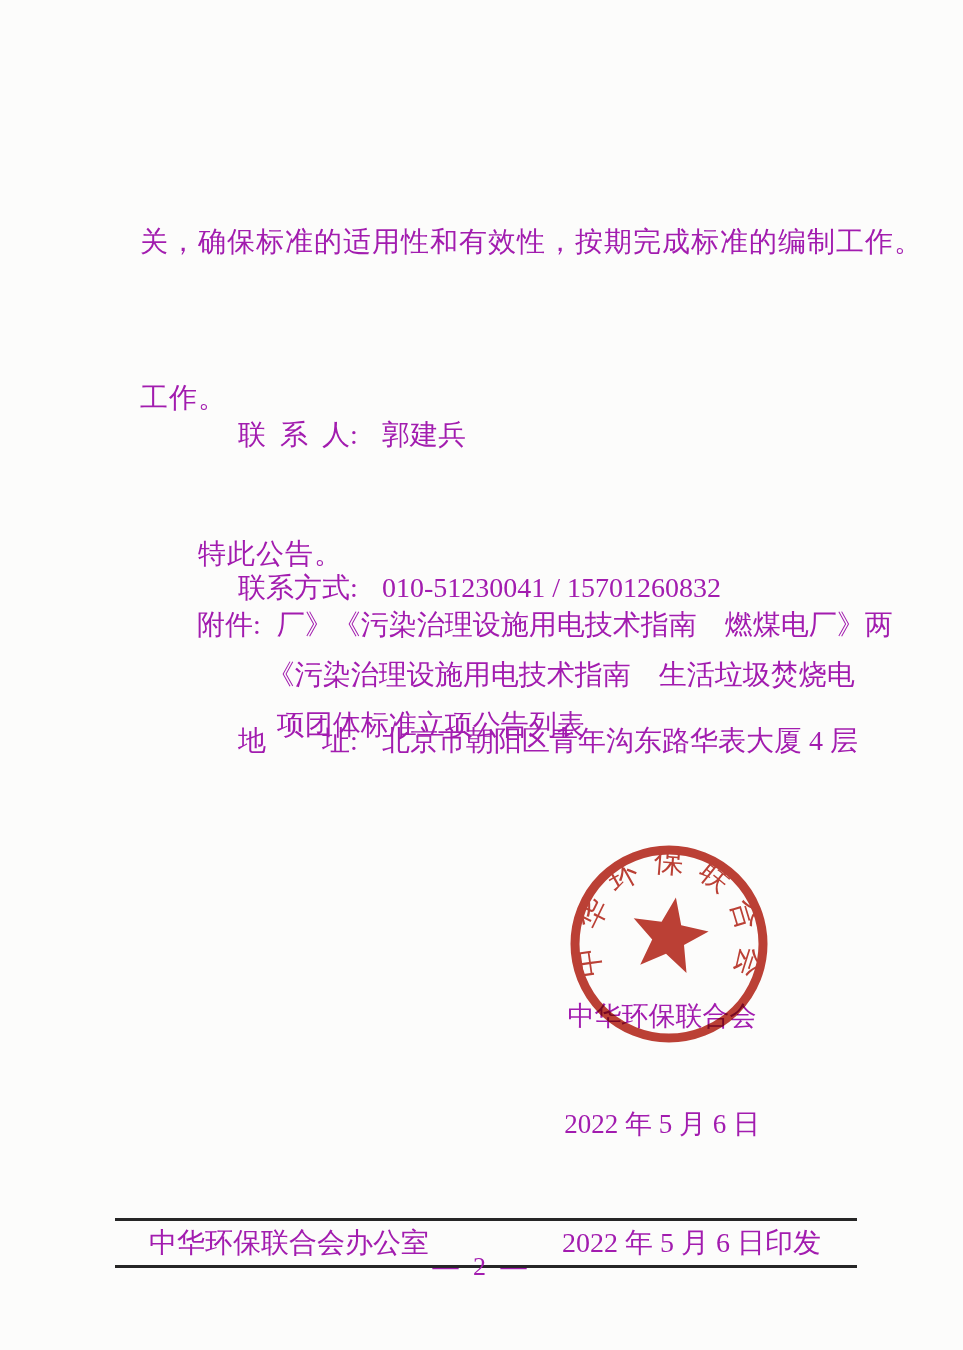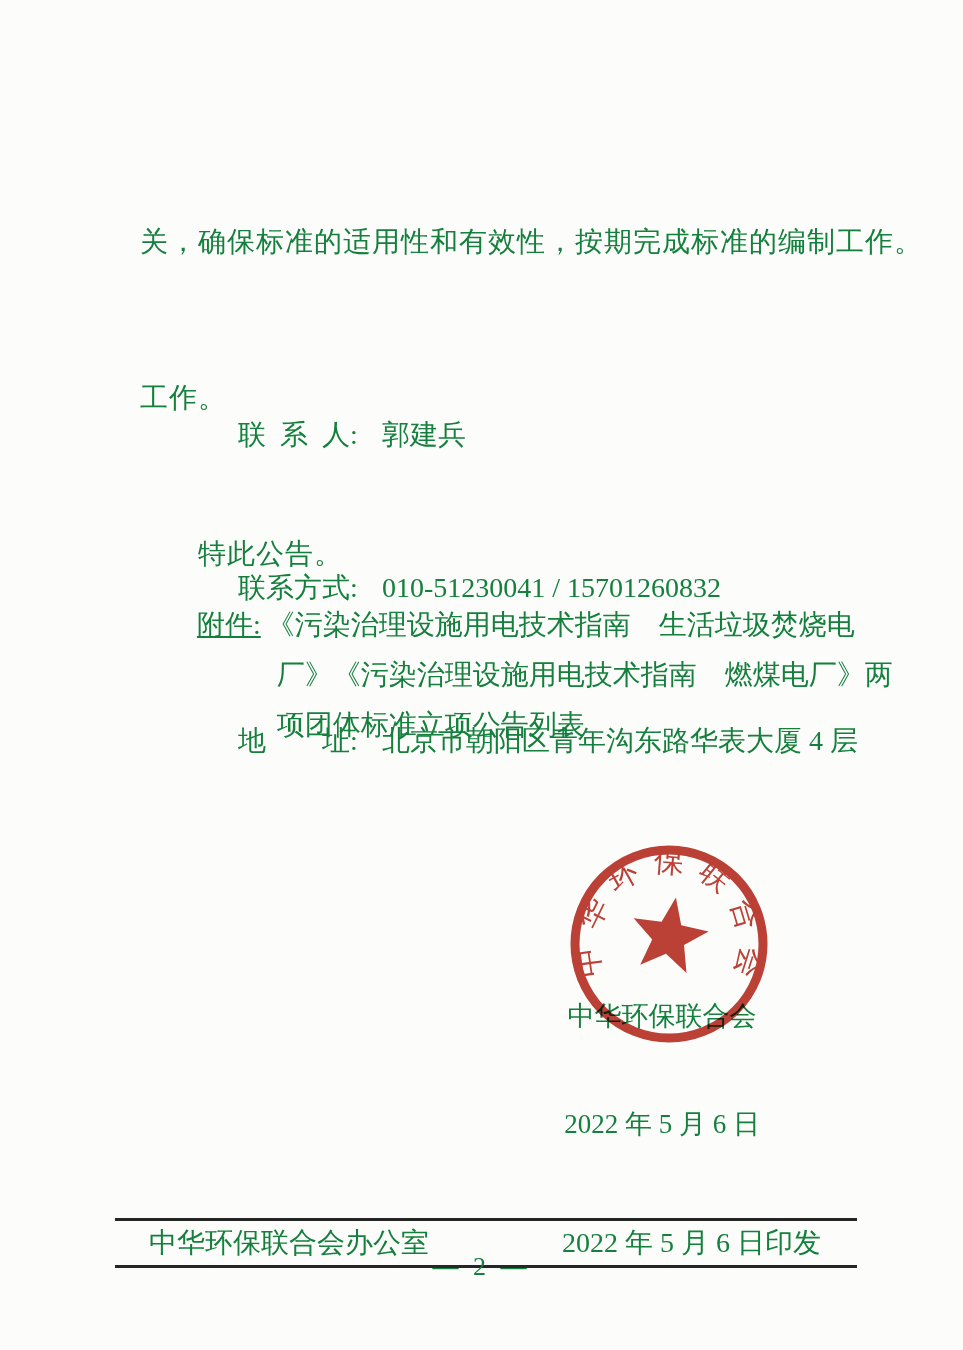--- a/index.html
+++ b/index.html
@@ -4,21 +4,21 @@
 <style>
   html, body { margin: 0; padding: 0; }
   body { background: #e8e8e6; }
   .page {
     position: relative;
     width: 963px;
     height: 1350px;
     margin: 0 auto;
     background: #fcfcfb;
     font-family: "Liberation Serif", "DejaVu Serif", serif;
-    color: #15803d;
+    color: #a21caf;
     overflow: hidden;
   }
   .para {
     position: absolute;
     left: 140px;
     top: 112px;
     width: 712px;
     font-size: 28px;
     line-height: 52px;
     letter-spacing: 1px;
@@ -41,21 +41,21 @@
   .contact-value { margin-left: 16px; white-space: pre; }
   .attachment {
     position: absolute;
     left: 197px;
     top: 600px;
     font-size: 28px;
     line-height: 50px;
     display: flex;
     align-items: flex-start;
   }
-  .attachment-label { white-space: pre; flex: 0 0 auto; text-decoration: underline; }
+  .attachment-label { white-space: pre; flex: 0 0 auto; }
   .attachment-lines { margin-left: 6px; }
   .attachment-lines .att-line { white-space: pre; }
   .attachment-lines .att-line.cont { margin-left: 10px; }
   .signature {
     position: absolute;
     left: 552px;
     top: 926px;
     width: 220px;
     text-align: center;
     font-size: 27px;
@@ -120,22 +120,22 @@
       <span class="contact-label">联系方式:</span><span class="contact-value">010-51230041 / 15701260832</span>
     </div>
     <div class="contact-row">
       <span class="contact-label">地　　址:</span><span class="contact-value">北京市朝阳区青年沟东路华表大厦 4 层</span>
     </div>
   </div>
 
   <div class="attachment">
     <span class="attachment-label">附件:</span>
     <div class="attachment-lines">
+      <div class="att-line cont">厂》《污染治理设施用电技术指南　燃煤电厂》两</div>
       <div class="att-line">《污染治理设施用电技术指南　生活垃圾焚烧电</div>
-      <div class="att-line cont">厂》《污染治理设施用电技术指南　燃煤电厂》两</div>
       <div class="att-line cont">项团体标准立项公告列表</div>
     </div>
   </div>
 
   <div class="signature">
     <div>中华环保联合会</div>
     <div>2022 年 5 月 6 日</div>
   </div>
 
   <svg class="seal" viewBox="0 0 212 212" xmlns="http://www.w3.org/2000/svg">

